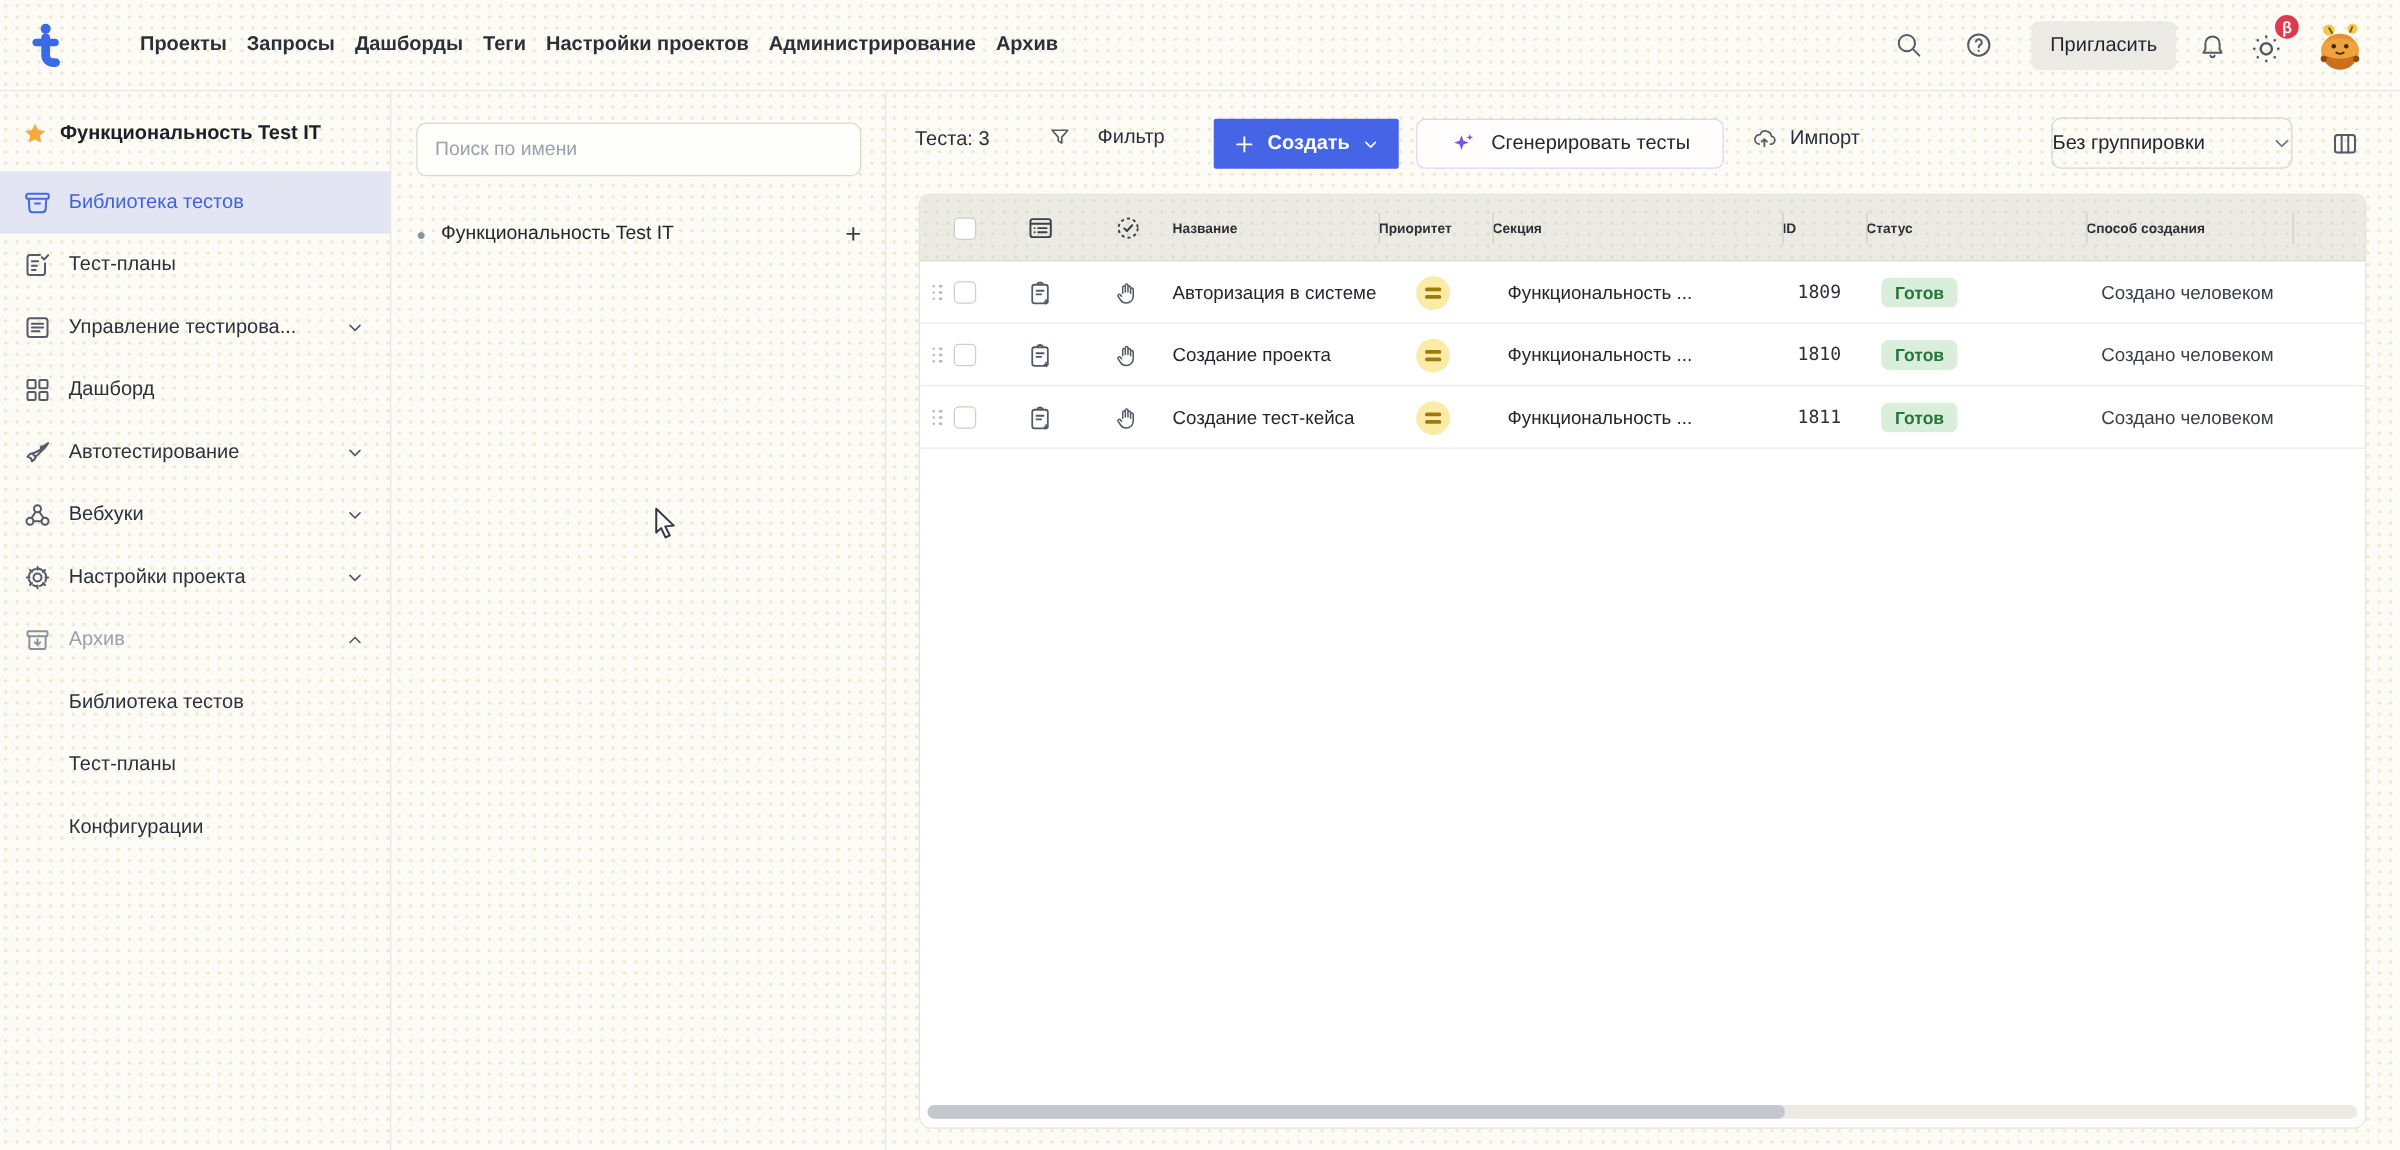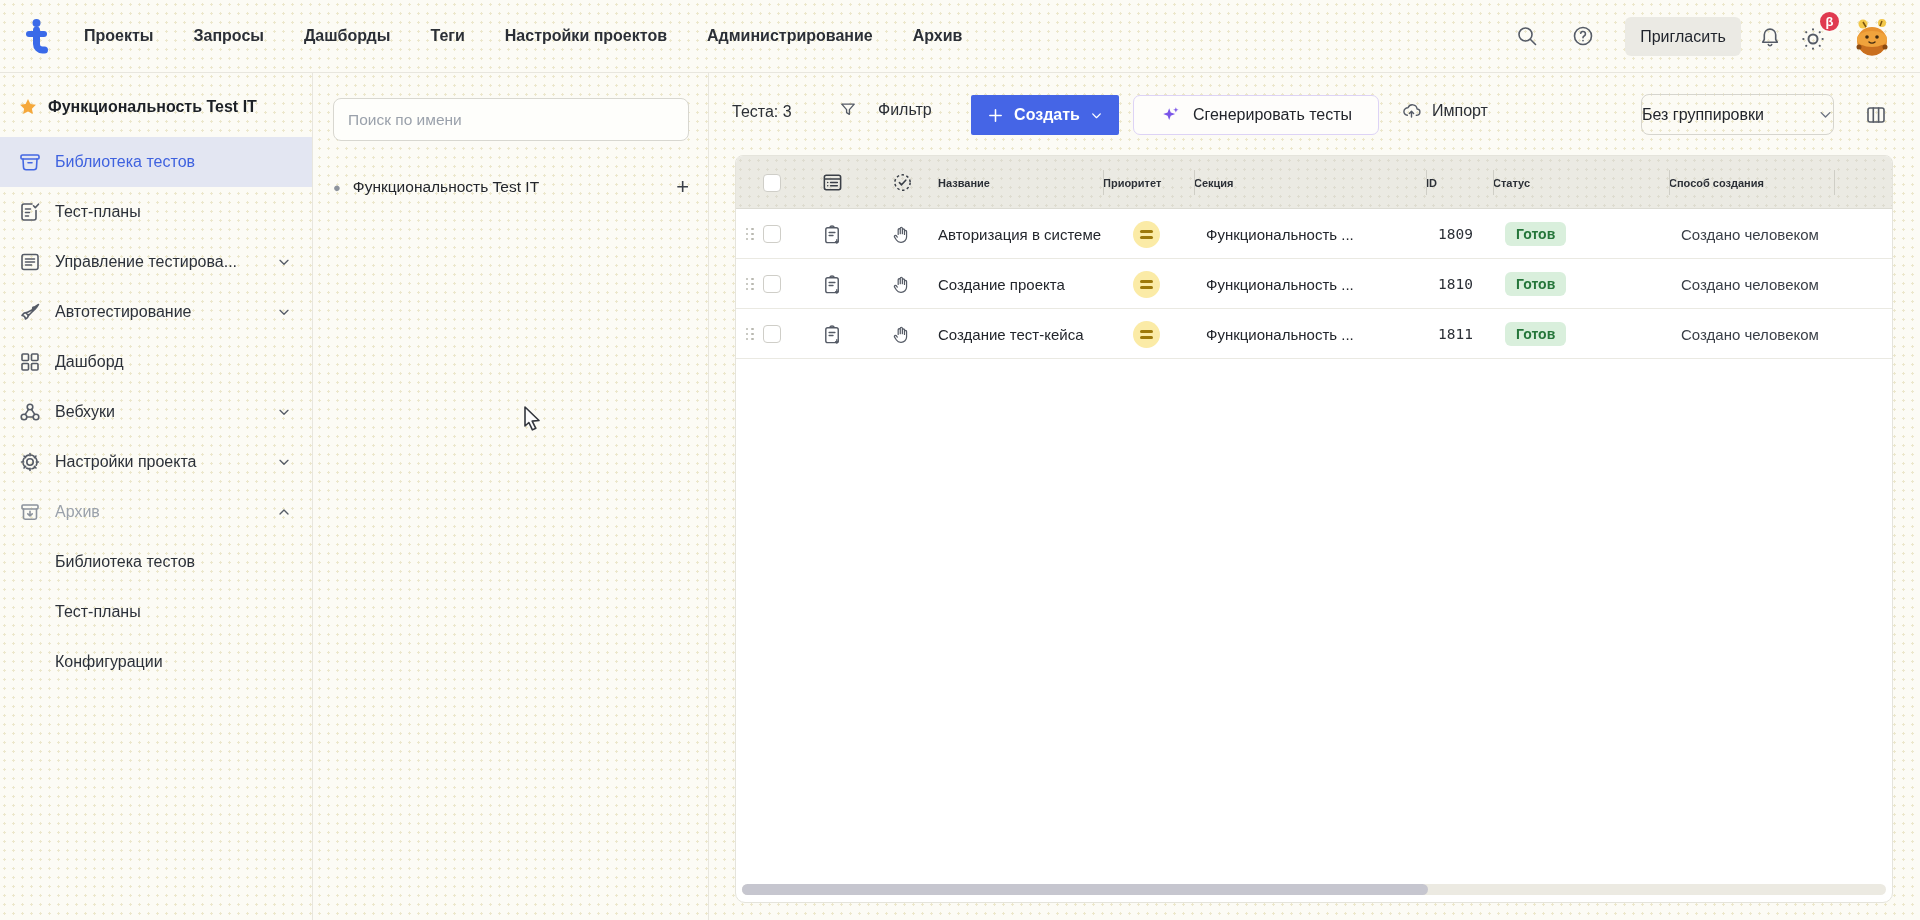--- a/index.html
+++ b/index.html
@@ -12,21 +12,21 @@
     background-size: 9px 9px;
     position:relative;
   }
   svg { display:block; }
   .ico { stroke:#555b66; fill:none; stroke-width:1.6; stroke-linecap:round; stroke-linejoin:round; }
 
   
   .topbar { position:absolute; left:0; top:0; width:1920px; height:73px;
             border-bottom:1px solid #e8e6de; display:flex; align-items:center; }
   .logo { width:76px; display:flex; justify-content:center; align-items:center; }
-  .nav { display:flex; align-items:center; gap:40px; margin-left:8px; }
+  .nav { display:flex; align-items:center; gap:16px; margin-left:36px; }
   .nav-item { font-size:16px; font-weight:600; color:#2b2f36; cursor:pointer; white-space:nowrap; }
   .tb-icon { width:40px; height:40px; display:flex; align-items:center; justify-content:center; cursor:pointer; }
   .icon-search { position:absolute; left:1507px; }
   .icon-help   { position:absolute; left:1563px; }
   .invite-btn  { position:absolute; left:1625px; top:17px; width:116px; height:39px;
                  background:#ebeae4; border-radius:6px; display:flex; align-items:center; justify-content:center;
                  font-size:16px; font-weight:500; color:#1f232b; cursor:pointer; }
   .icon-bell   { position:absolute; left:1750px; }
   .theme-wrap  { position:absolute; left:1798px; top:16px; width:44px; height:44px; }
   .beta-badge  { position:absolute; left:20px; top:-6px; width:23px; height:23px; border-radius:50%;
@@ -215,38 +215,38 @@
       <path d="M7.5 9h9M7.5 12h9M7.5 15h6"></path>
     </svg>
     <span class="label">Управление тестирова...</span>
     <svg class="chev" width="16" height="16" viewBox="0 0 24 24" style="stroke:#555b66;fill:none;stroke-width:2">
         <path d="M6 9.5l6 6 6-6" stroke="#555b66" fill="none" stroke-width="2" stroke-linecap="round" stroke-linejoin="round"></path>
       </svg>
   </div>
 
   <div class="side-item">
     <svg width="24" height="24" viewBox="0 0 24 24" class="ico">
-      <path d="M14 10a18 18 0 0 1 6.5-5.5A18 18 0 0 1 15 11l-4.5 4.5L8 13z"></path>
-      <circle cx="15.8" cy="8.2" r="1.2"></circle>
-      <path d="M8.5 12.5c-1.8 0-3.3.8-4.5 3 1 .2 1.8.5 2.5 1 .5.7.8 1.5 1 2.5 2.2-1.2 3-2.7 3-4.5"></path>
-    </svg>
-    <span class="label">Автотестирование</span>
-    <svg class="chev" width="16" height="16" viewBox="0 0 24 24">
-        <path d="M6 9.5l6 6 6-6" stroke="#555b66" fill="none" stroke-width="2" stroke-linecap="round" stroke-linejoin="round"></path>
-      </svg>
-  </div>
-
-  <div class="side-item">
-    <svg width="24" height="24" viewBox="0 0 24 24" class="ico">
       <rect x="4" y="4" width="6.5" height="6.5" rx="1"></rect>
         <rect x="13.5" y="4" width="6.5" height="6.5" rx="1"></rect>
       <rect x="4" y="13.5" width="6.5" height="6.5" rx="1"></rect>
         <rect x="13.5" y="13.5" width="6.5" height="6.5" rx="1"></rect>
     </svg>
     <span class="label">Дашборд</span>
+  </div>
+
+  <div class="side-item">
+    <svg width="24" height="24" viewBox="0 0 24 24" class="ico">
+      <path d="M14 10a18 18 0 0 1 6.5-5.5A18 18 0 0 1 15 11l-4.5 4.5L8 13z"></path>
+      <circle cx="15.8" cy="8.2" r="1.2"></circle>
+      <path d="M8.5 12.5c-1.8 0-3.3.8-4.5 3 1 .2 1.8.5 2.5 1 .5.7.8 1.5 1 2.5 2.2-1.2 3-2.7 3-4.5"></path>
+    </svg>
+    <span class="label">Автотестирование</span>
+    <svg class="chev" width="16" height="16" viewBox="0 0 24 24">
+        <path d="M6 9.5l6 6 6-6" stroke="#555b66" fill="none" stroke-width="2" stroke-linecap="round" stroke-linejoin="round"></path>
+      </svg>
   </div>
 
   <div class="side-item">
     <svg width="24" height="24" viewBox="0 0 24 24" class="ico">
       <circle cx="6" cy="17" r="2.8"></circle>
         <circle cx="18" cy="17" r="2.8"></circle>
         <circle cx="12" cy="7" r="2.8"></circle>
       <path d="M10.6 9.4L7.2 14.4M13.4 9.4l3.4 5M8.8 17h6.4"></path>
     </svg>
     <span class="label">Вебхуки</span>

